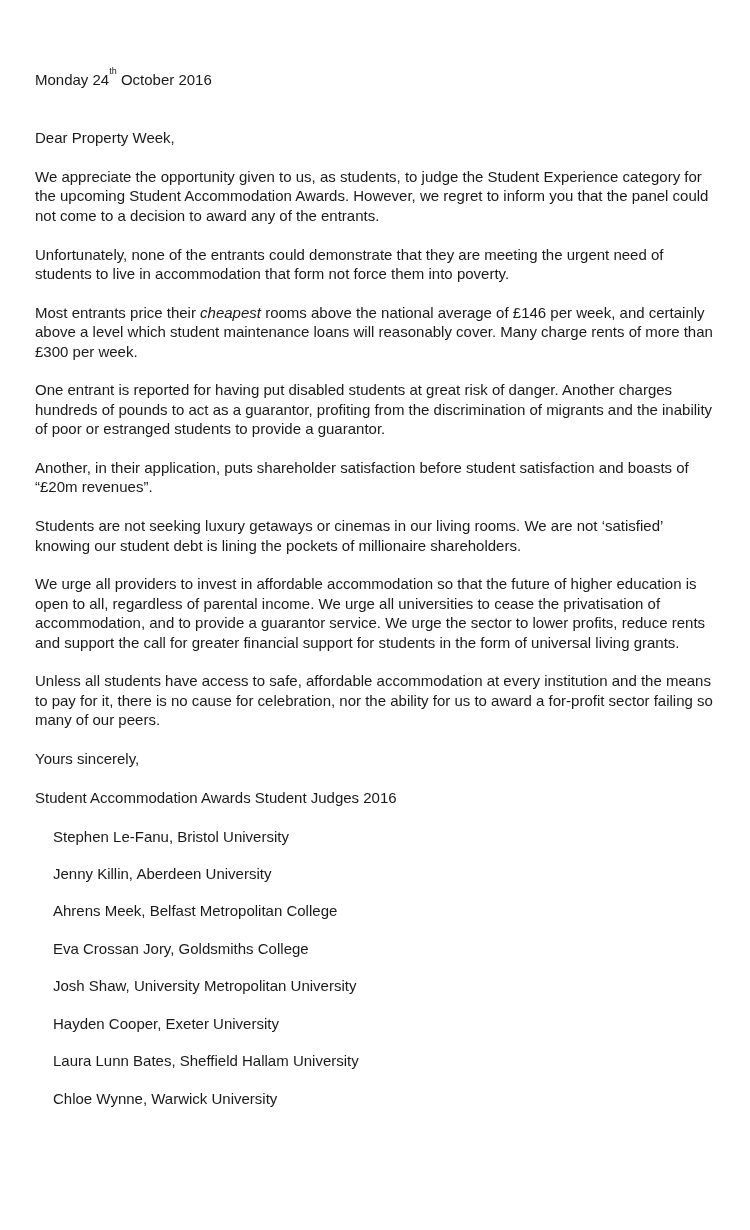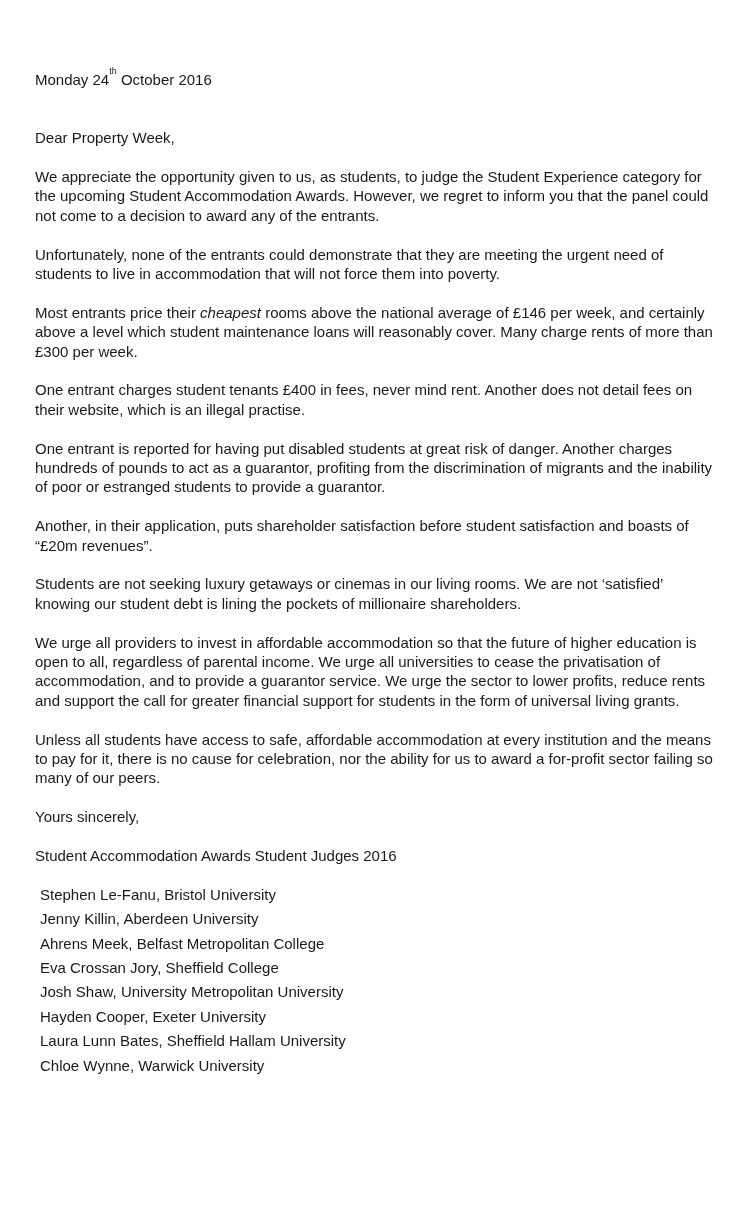--- a/index.html
+++ b/index.html
@@ -32,60 +32,59 @@
   sup.ord {
     font-size: 9px;
     line-height: 0;
     position: relative;
     top: -5px;
   }
   em.it {
     font-style: italic;
   }
   .sig-list div {
-    margin: 5px;
+    margin: 18px;
     line-height: 19.4px;
   }
 </style>
 </head>
 <body>
 
 <div class="page">
 
   <p class="line date-line"><span>Monday 24</span><sup class="ord">th</sup><span> October 2016</span></p>
 
   <p class="line">Dear Property Week,</p>
 
   <p class="line">We appreciate the opportunity given to us, as students, to judge the Student Experience category for the upcoming Student Accommodation Awards. However, we regret to inform you that the panel could not come to a decision to award any of the entrants.</p>
 
-  <p class="line">Unfortunately, none of the entrants could demonstrate that they are meeting the urgent need of students to live in accommodation that will not force them into poverty.</p>
+  <p class="line">Unfortunately, none of the entrants could demonstrate that they are meeting the urgent need of students to live in accommodation that form not force them into poverty.</p>
 
   <p class="line"><span>Most entrants price their </span><em class="it">cheapest</em><span> rooms above the national average of £146 per week, and certainly above a level which student maintenance loans will reasonably cover. Many charge rents of more than £300 per week.</span></p>
 
-  <p class="line">One entrant charges student tenants £400 in fees, never mind rent. Another does not detail fees on their website, which is an illegal practise.</p>
 
   <p class="line">One entrant is reported for having put disabled students at great risk of danger. Another charges hundreds of pounds to act as a guarantor, profiting from the discrimination of migrants and the inability of poor or estranged students to provide a guarantor.</p>
 
   <p class="line">Another, in their application, puts shareholder satisfaction before student satisfaction and boasts of “£20m revenues”.</p>
 
   <p class="line">Students are not seeking luxury getaways or cinemas in our living rooms. We are not ‘satisfied’ knowing our student debt is lining the pockets of millionaire shareholders.</p>
 
 
   <p class="line">We urge all providers to invest in affordable accommodation so that the future of higher education is open to all, regardless of parental income. We urge all universities to cease the privatisation of accommodation, and to provide a guarantor service. We urge the sector to lower profits, reduce rents and support the call for greater financial support for students in the form of universal living grants.</p>
 
   <p class="line">Unless all students have access to safe, affordable accommodation at every institution and the means to pay for it, there is no cause for celebration, nor the ability for us to award a for-profit sector failing so many of our peers.</p>
 
   <p class="line">Yours sincerely,</p>
 
   <p class="line">Student Accommodation Awards Student Judges 2016</p>
 
   <div class="sig-list">
     <div>Stephen Le-Fanu, Bristol University</div>
     <div>Jenny Killin, Aberdeen University</div>
     <div>Ahrens Meek, Belfast Metropolitan College</div>
-    <div>Eva Crossan Jory, Sheffield College</div>
+    <div>Eva Crossan Jory, Goldsmiths College</div>
     <div>Josh Shaw, University Metropolitan University</div>
     <div>Hayden Cooper, Exeter University</div>
     <div>Laura Lunn Bates, Sheffield Hallam University</div>
     <div>Chloe Wynne, Warwick University</div>
   </div>
 
 </div>
 
 </body></html>

